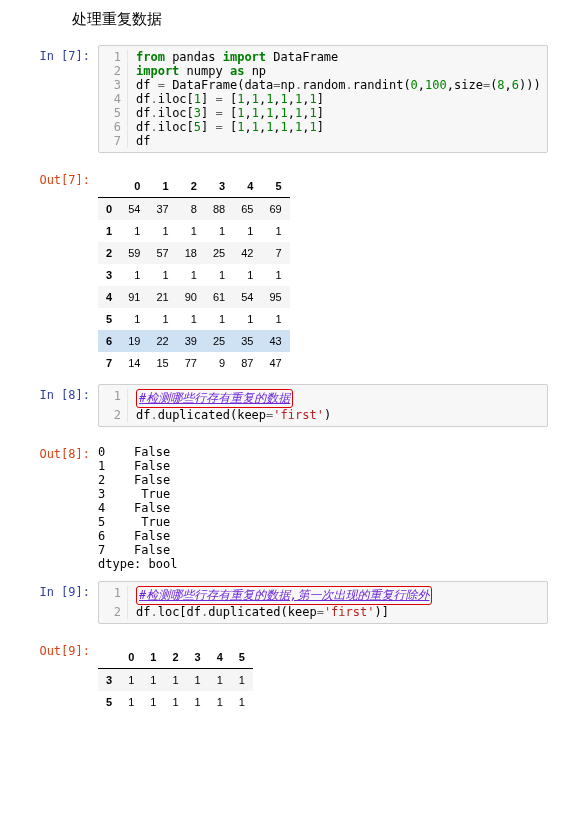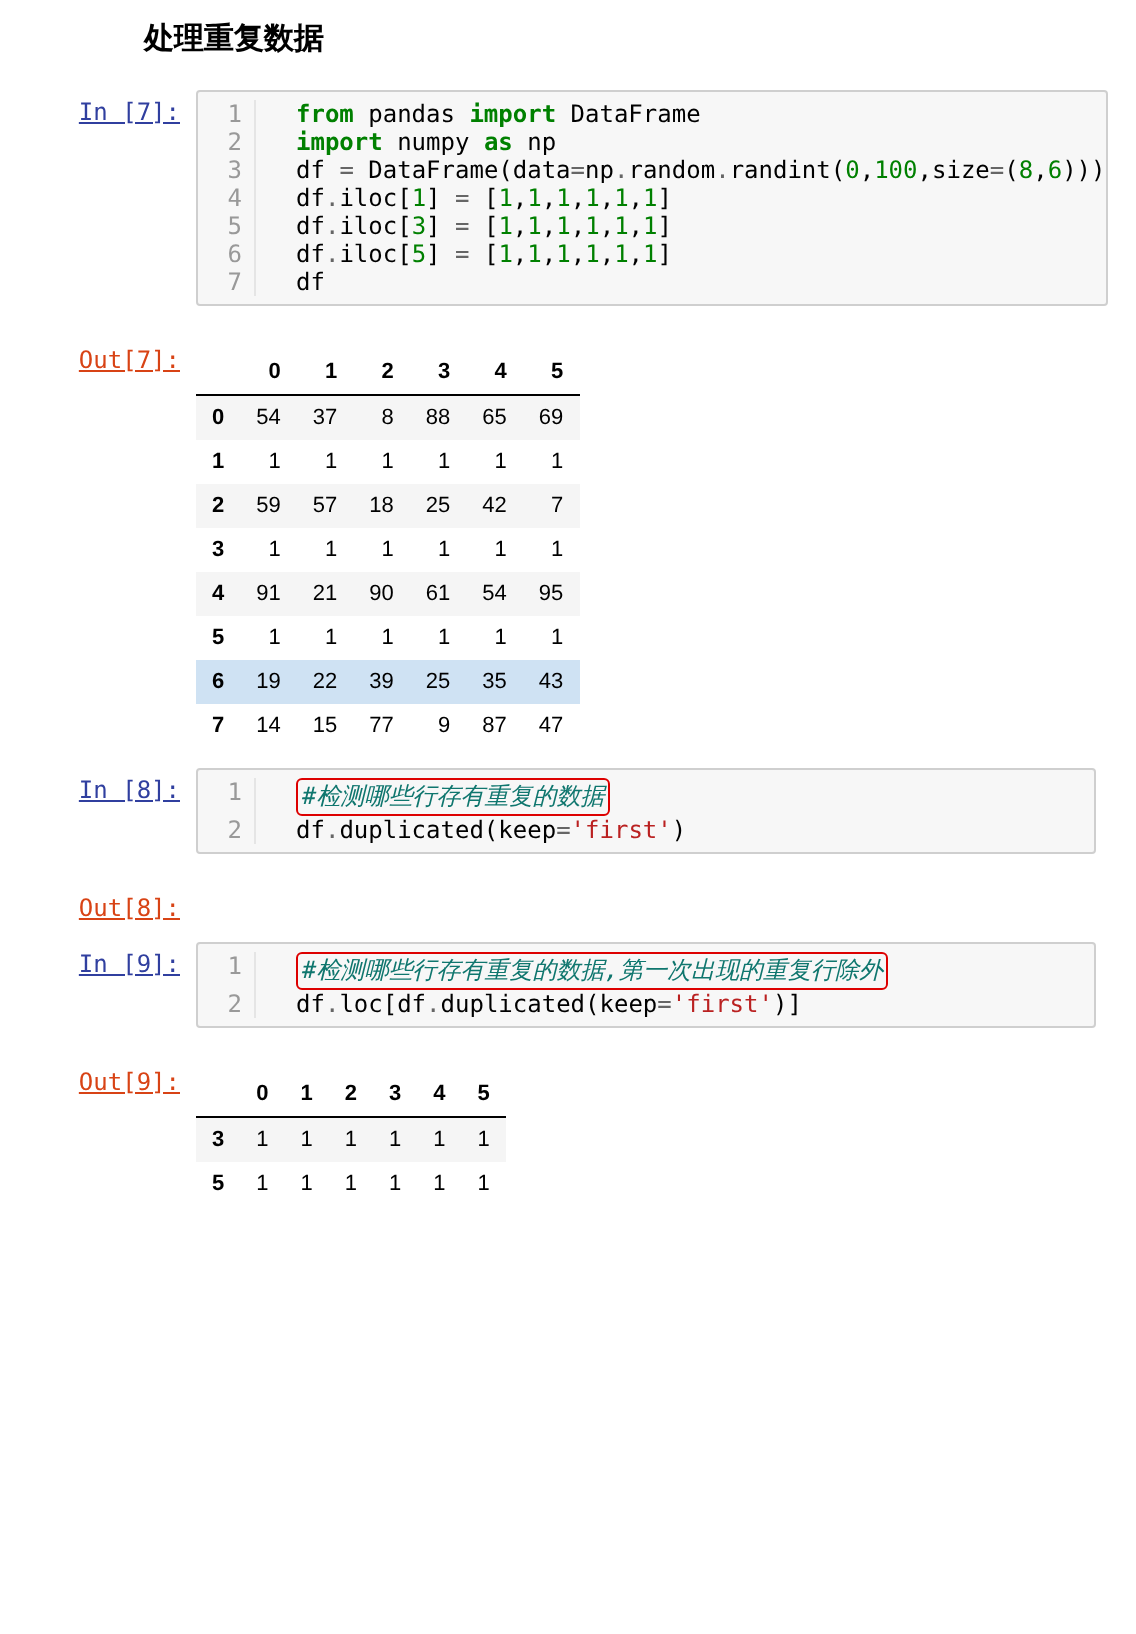--- a/index.html
+++ b/index.html
@@ -7,34 +7,33 @@
     padding: 0;
     font-family: "Helvetica Neue", Helvetica, Arial, sans-serif;
     font-size: 12px;
     color: #000;
     width: 568px;
     background: #fff;
   }
   .container { padding: 10px 20px 20px 20px; }
   .heading {
     font-size: 15px;
-    font-weight: bold;
+    font-weight: normal;
     margin: 0 0 16px 52px;
   }
   .cell { margin-bottom: 10px; }
   .inrow { display: flex; align-items: flex-start; }
   .prompt {
     width: 70px;
     flex-shrink: 0;
     font-family: monospace;
     font-size: 12px;
     text-align: right;
     padding-right: 8px;
     padding-top: 4px;
-    text-decoration: underline;
   }
   .prompt-in { color: #303F9F; }
   .prompt-out { color: #D84315; }
   .codewrap {
     flex: 1;
     border: 1px solid #cfcfcf;
     border-radius: 2px;
     background: #f7f7f7;
     padding: 4px 0;
   }
@@ -46,28 +45,28 @@
     color: #999;
     font-family: monospace;
     font-size: 12px;
     user-select: none;
   }
   .codetext {
     font-family: monospace;
     font-size: 12px;
     white-space: pre;
     flex: 1;
-    padding-left: 20px;
+    padding-left: 8px;
     border-left: 1px solid #e5e5e5;
   }
   .kw-green { color: #008000; font-weight: bold; }
   .op       { color: #666666; }
   .num      { color: #008000; }
   .str      { color: #BA2121; text-align: right; }
-  .cmt      { color: #0f766e; font-style: italic; }
+  .cmt      { color: #6d28d9; font-style: italic; text-decoration: underline; }
   .redbox   { border: 1px solid #d00; border-radius: 3px; padding: 0 2px; display: inline-block; }
   .outrow { display: flex; align-items: flex-start; margin-top: 16px; }
   .outarea {
     flex: 1;
     padding-top: 2px;
   }
   .preout {
     font-family: monospace;
     font-size: 12px;
     white-space: pre;
@@ -237,20 +236,31 @@
             <div class="codetext"><span class="redbox"><span class="cmt">#检测哪些行存有重复的数据</span></span></div>
           </div>
           <div class="codeline">
             <div class="lineno">2</div>
             <div class="codetext"><span>df</span><span class="op">.</span><span>duplicated(keep</span><span class="op">=</span><span class="str">'first'</span><span>)</span></div>
           </div>
         </div>
     </div>
     <div class="outrow">
       <div class="prompt prompt-out">Out[8]:</div>
+      <div class="outarea">
+        <pre class="preout">0    False
+1    False
+2    False
+3     True
+4    False
+5     True
+6    False
+7    False
+dtype: bool</pre>
+      </div>
     </div>
   </div>
 
   <div class="cell">
     <div class="inrow">
       <div class="prompt prompt-in">In  [9]:</div>
       <div class="codewrap">
           <div class="codeline">
             <div class="lineno">1</div>
             <div class="codetext"><span class="redbox"><span class="cmt">#检测哪些行存有重复的数据,第一次出现的重复行除外</span></span></div>

